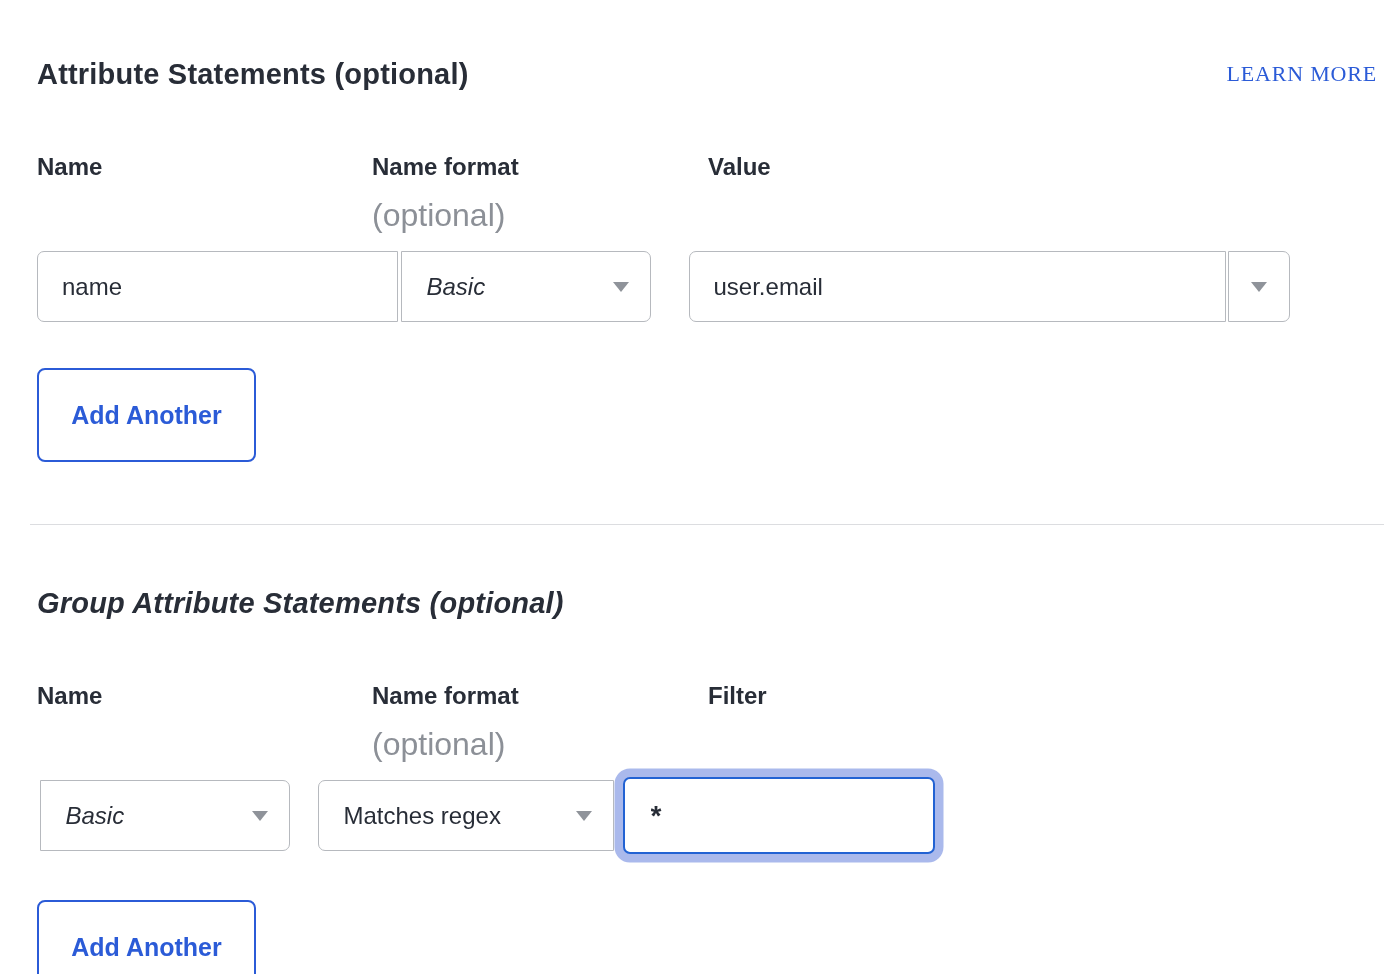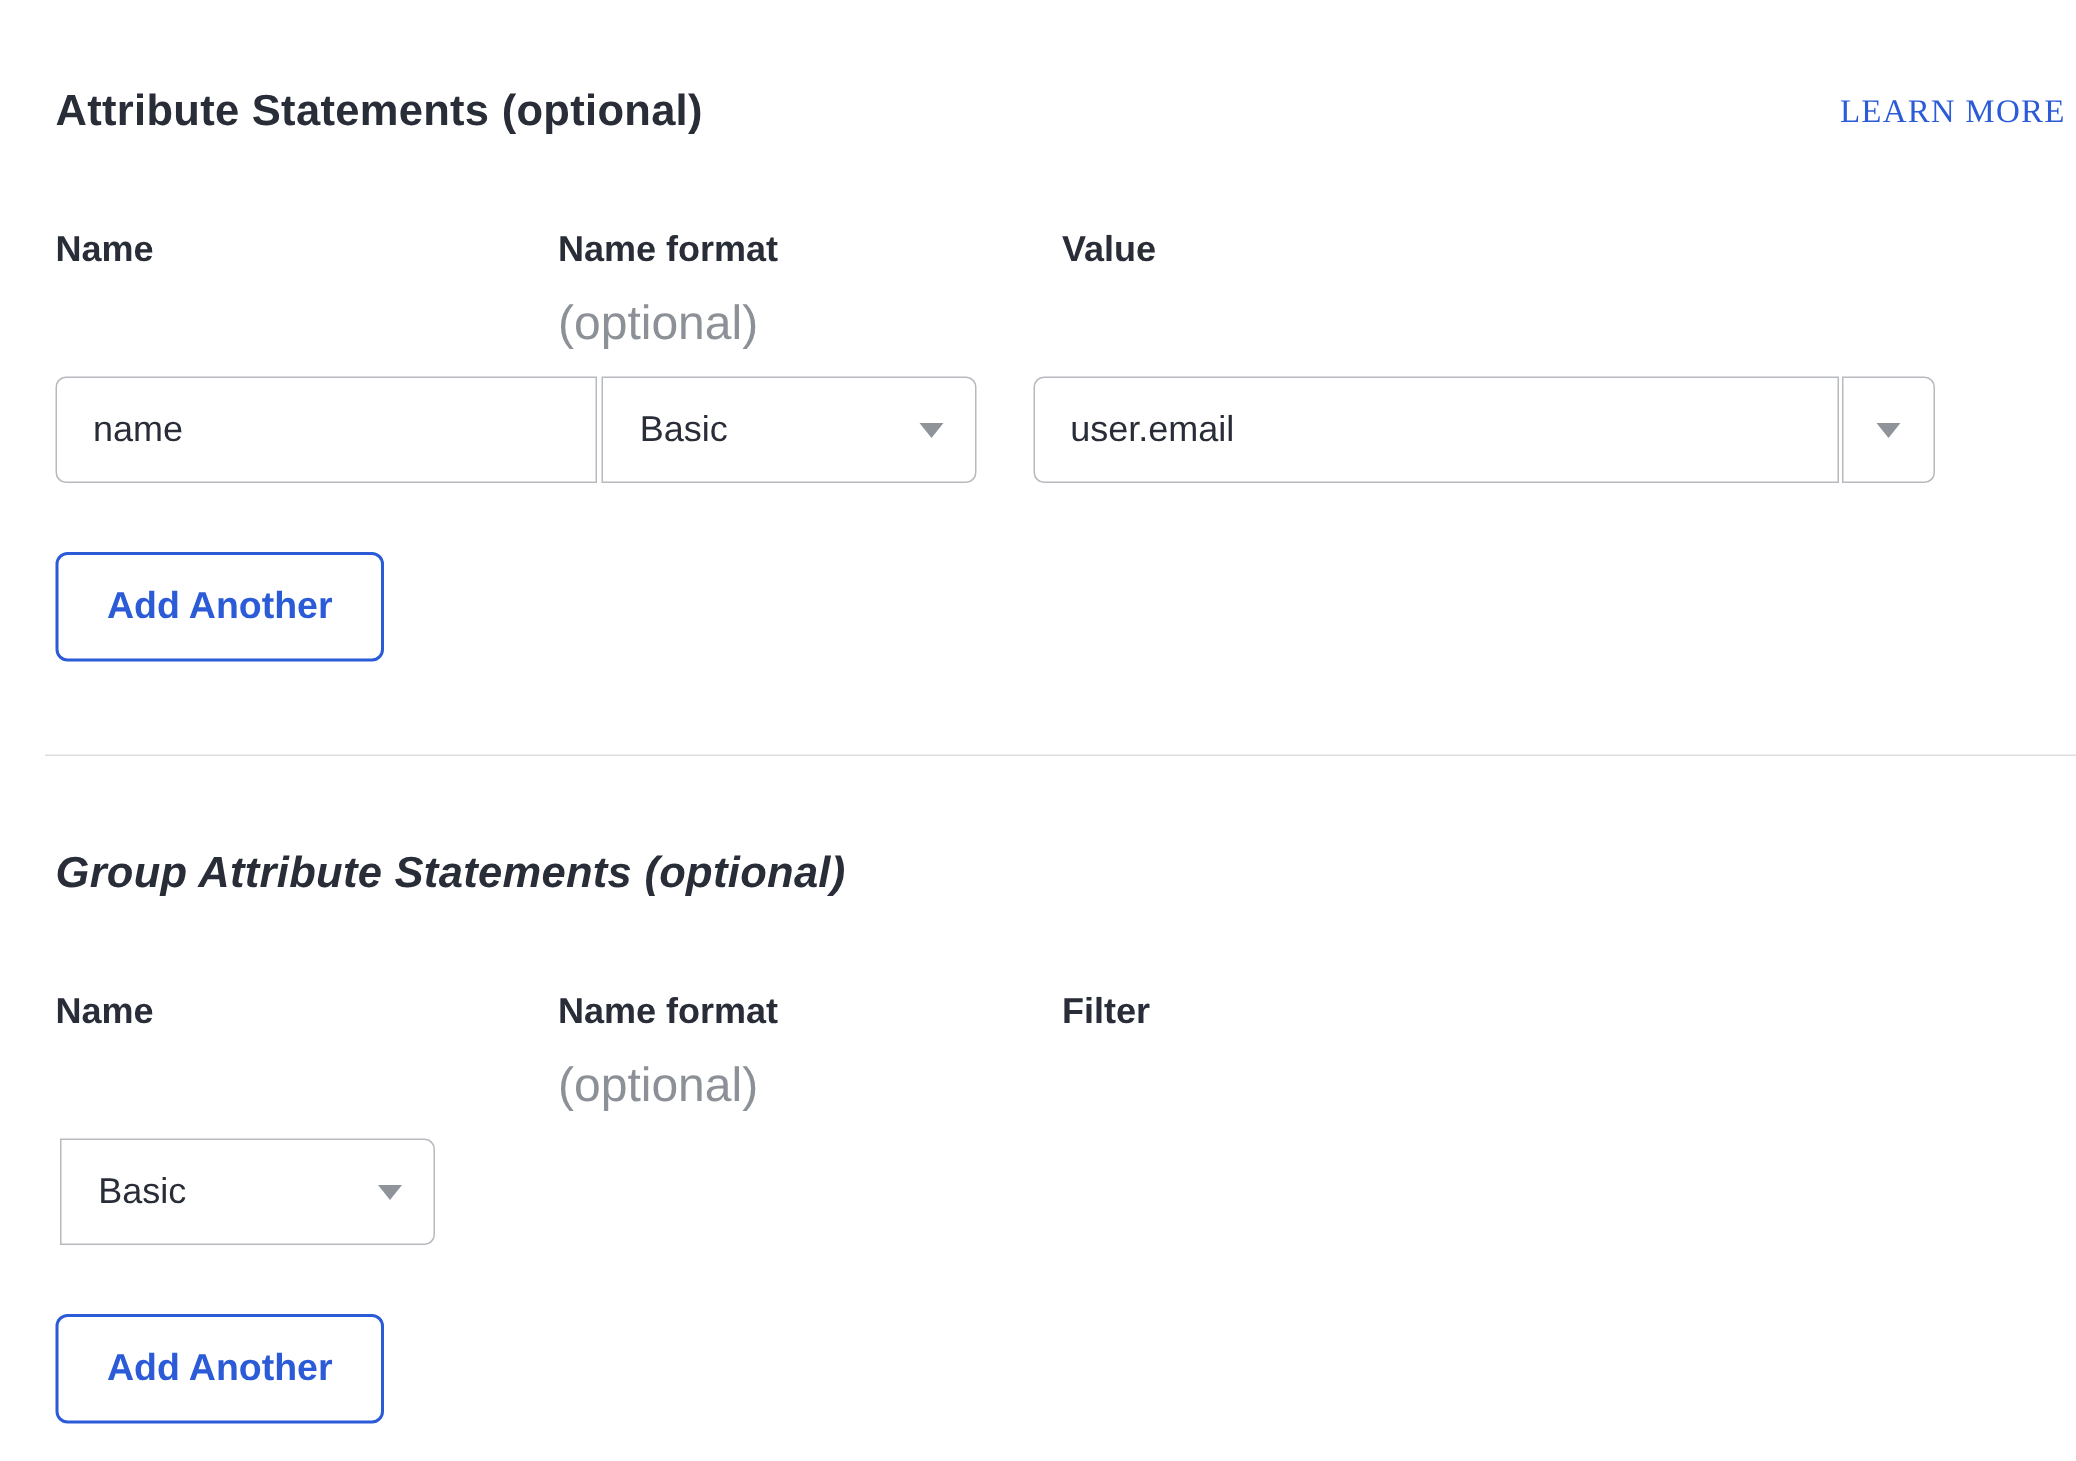--- a/index.html
+++ b/index.html
@@ -54,21 +54,21 @@
   .input-row { display: flex; align-items: flex-start; margin-top: 22px; }
   .combo { display: flex; align-items: flex-start; }
   .seg {
     border: 1.5px solid #b6b9be;
     background: #ffffff;
     height: 71px;
     font-size: 24px;
     color: #282d37;
   }
   .seg-left  { border-radius: 7px 0 0 7px; }
-  .seg-right { border-radius: 0 7px 7px 0; margin-left: 2.5px; }
+  .seg-right { border-radius: 0 7px 7px 0; margin-left: 2.5px; font-style: italic; }
   input.text-seg {
     padding: 0 24px;
     font-family: "Liberation Sans", sans-serif;
     outline: none;
   }
   .name-input  { width: 361px; }
   .select-seg {
     display: flex;
     align-items: center;
     justify-content: space-between;
@@ -89,21 +89,21 @@
     width: 0; height: 0;
     border-left: 8px solid transparent;
     border-right: 8px solid transparent;
     border-top: 10px solid #8f939a;
     flex-shrink: 0;
   }
   .add-btn {
     display: block;
     margin-top: 46px;
     width: 219px;
-    height: 73px;
+    height: 94px;
     background: #ffffff;
     border: 2.5px solid #2b5bd7;
     border-radius: 8px;
     color: #2b5bd7;
     font-size: 25px;
     font-weight: bold;
     font-family: "Liberation Sans", sans-serif;
     cursor: pointer;
   }
   .divider {
@@ -198,18 +198,25 @@
     </div>
 
     <div class="input-row">
       <div class="combo">
         <div class="seg seg-right select-seg format-select">
           <span>Basic</span>
           <span class="arrow-down"></span>
         </div>
       </div>
 
+      <div class="combo filter-combo">
+        <div class="seg select-seg filter-select">
+          <span>Matches regex</span>
+          <span class="arrow-down"></span>
+        </div>
+        <input type="text" class="filter-input" value="*" style="">
+      </div>
     </div>
 
     <button class="add-btn">Add Another</button>
   </section>
 
 </div>
 
 </body></html>

